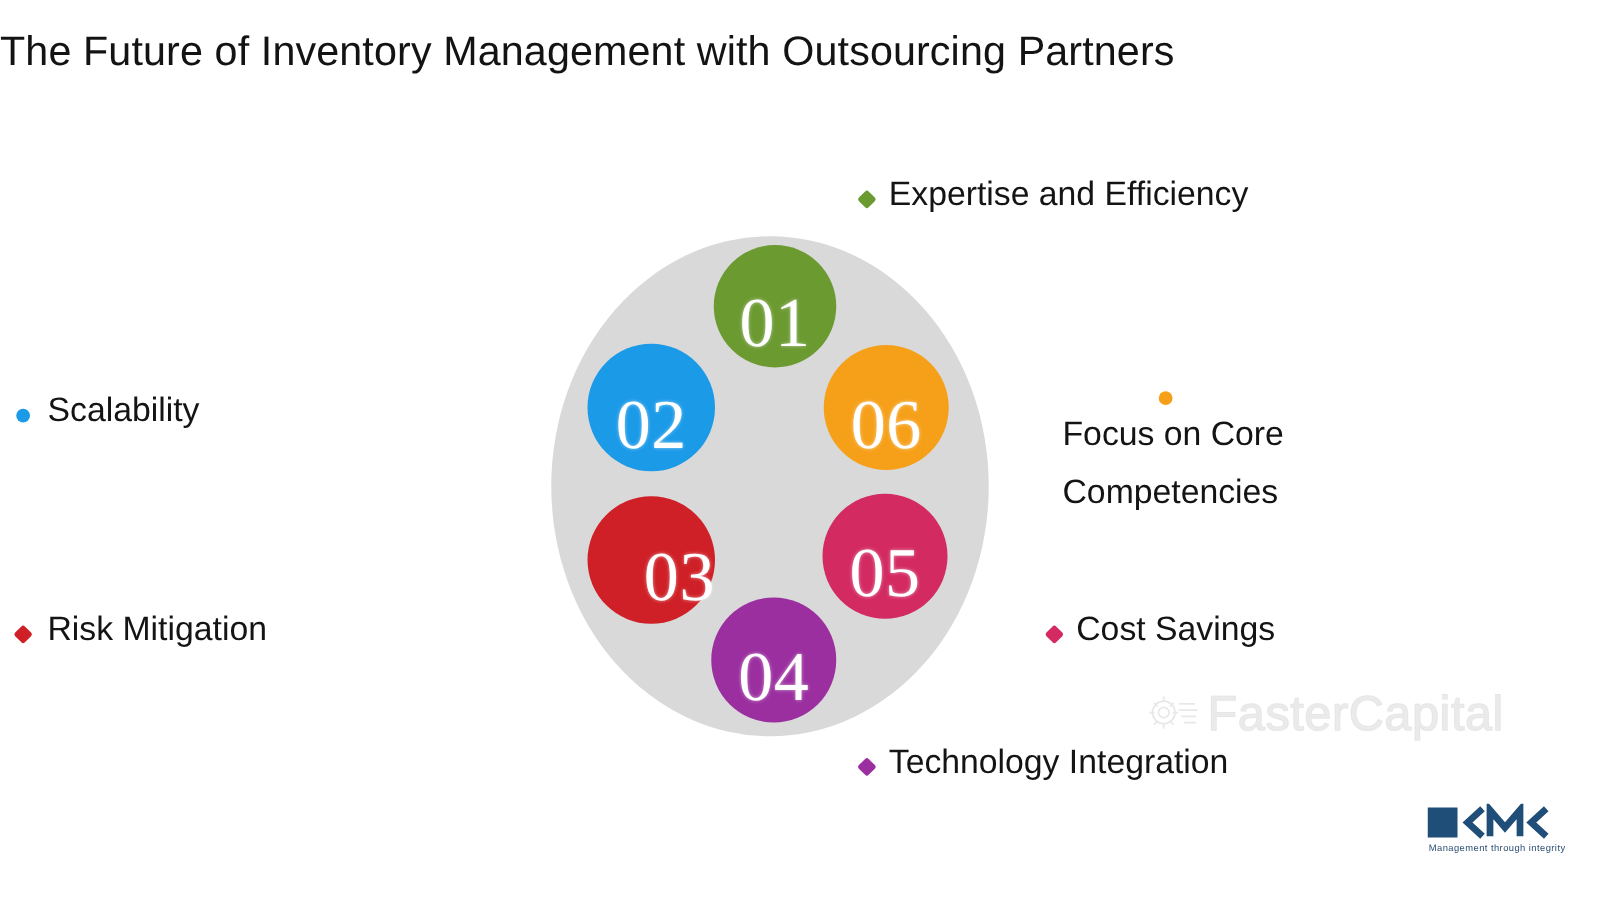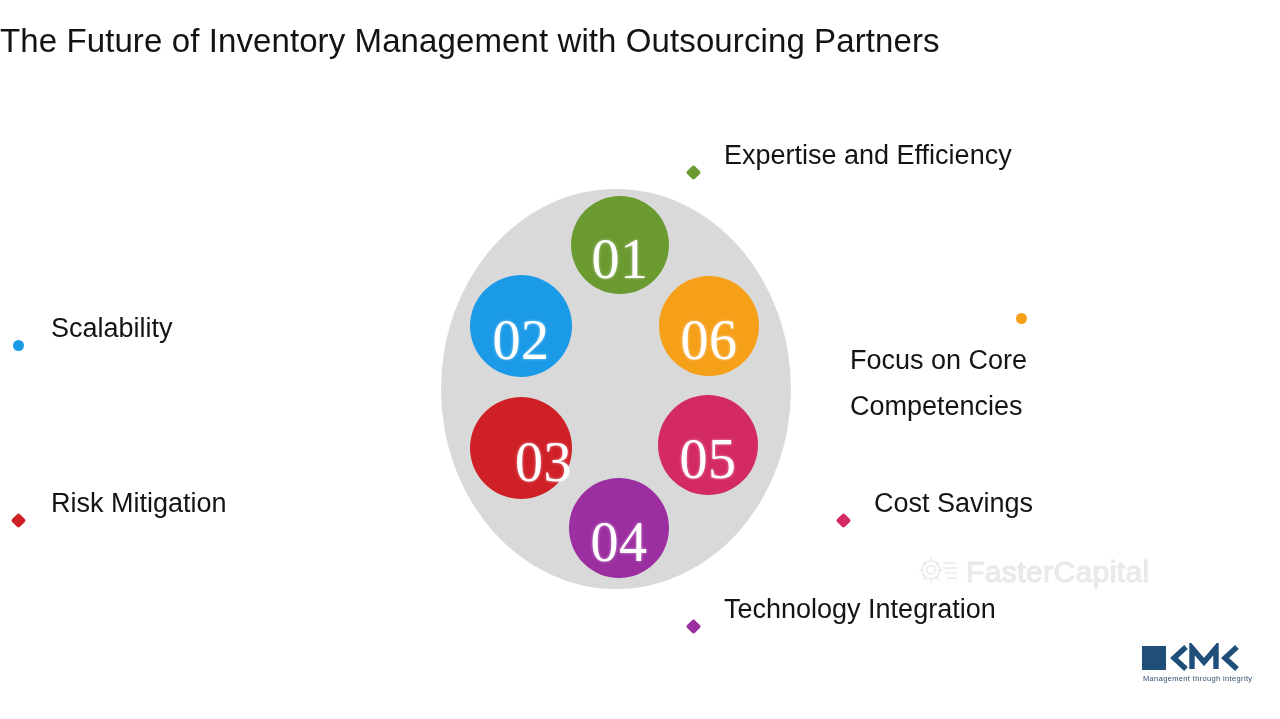--- a/index.html
+++ b/index.html
@@ -83,34 +83,34 @@
     height: 42px;
     display: flex;
     align-items: center;
     gap: 7px;
     opacity: 0.5;
     pointer-events: none;
   }
   #watermark-gear-icon { flex: 0 0 auto; }
   #watermark-text {
     font-family: "Liberation Sans", sans-serif;
-    font-size: 30px;
+    font-size: 39px;
     font-weight: 400;
     letter-spacing: 0.4px;
     color: transparent;
     -webkit-text-stroke: 1px #cfcfcf;
     text-shadow: 0 0 1px #d5d5d5;
   }
 
   
   .callout {
     position: absolute;
     display: flex;
-    align-items: flex-end;
-    gap: 13px;
+    align-items: center;
+    gap: 0px;
   }
   .callout-bullet {
     flex: 0 0 auto;
     width: 11px;
     height: 11px;
     border-radius: 2px;
     transform: rotate(45deg);
     margin-top: 8px;
   }
   .callout-bullet.round { border-radius: 50%; transform: none; }

